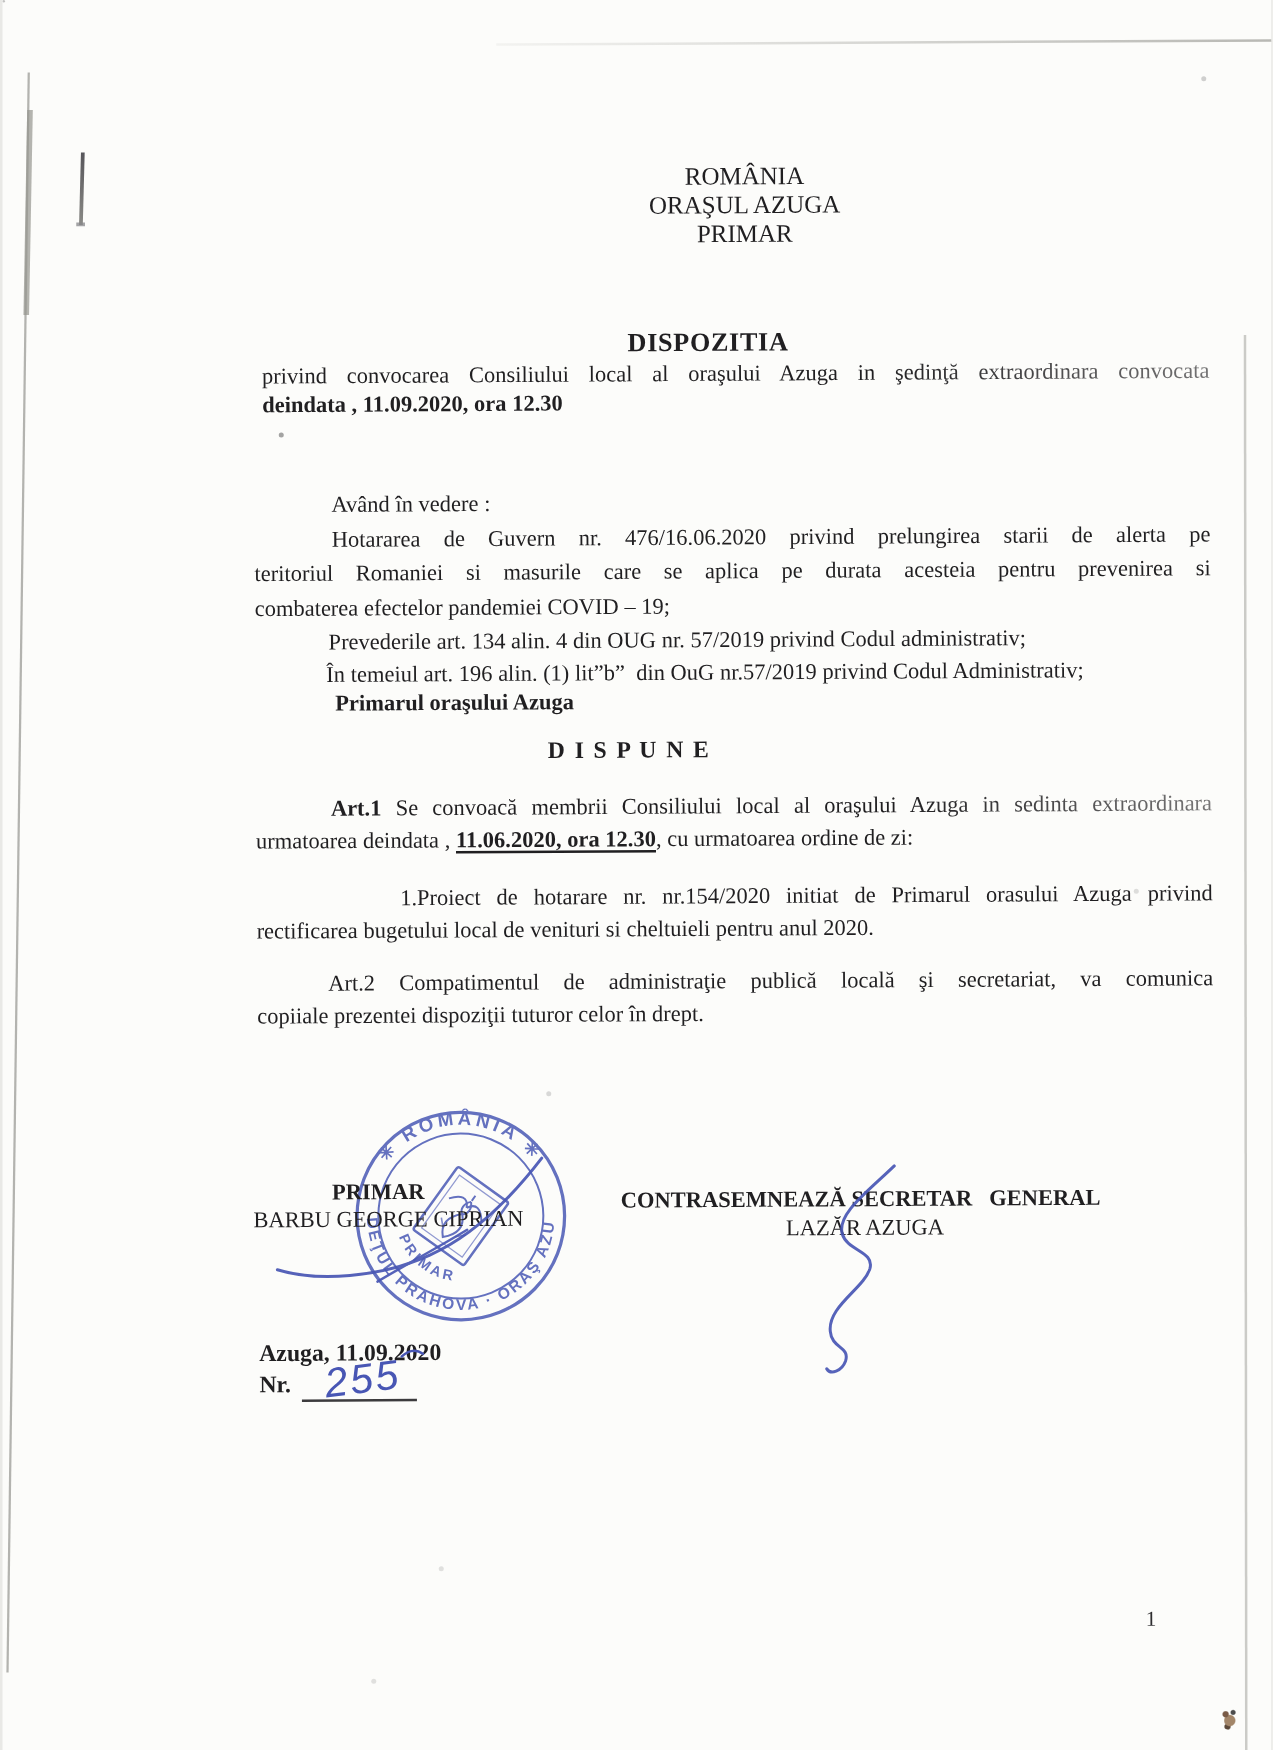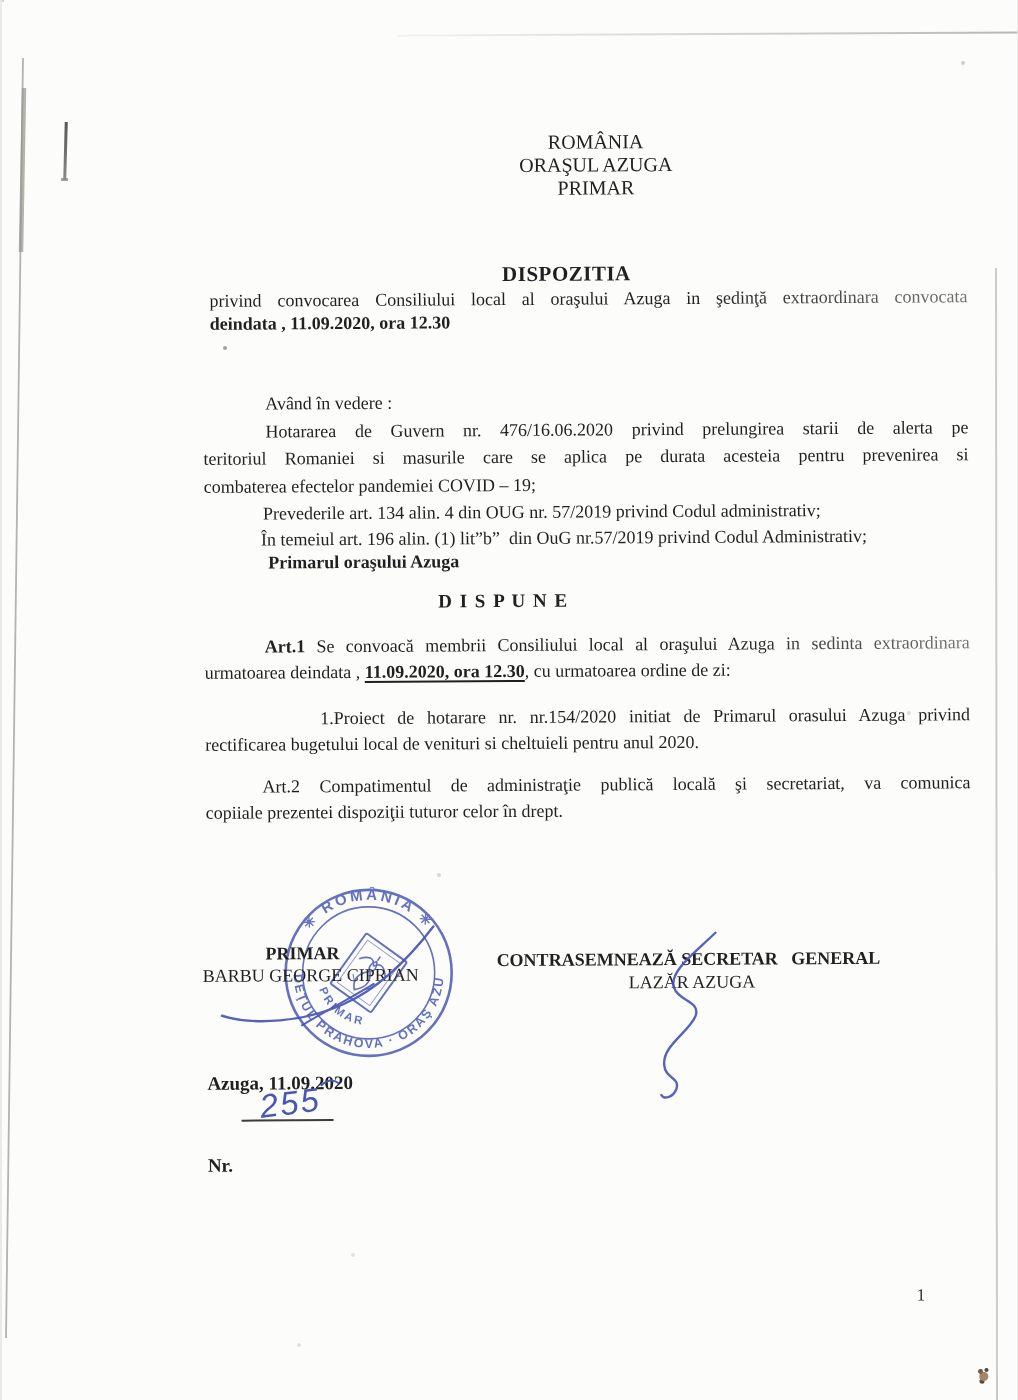--- a/index.html
+++ b/index.html
@@ -35,21 +35,21 @@
     <div class="t just" style="left:203px;top:419px;text-indent:62px;">Hotararea de Guvern nr. 476/16.06.2020 privind prelungirea starii de alerta pe</div>
     <div class="t just" style="left:203px;top:446px;">teritoriul Romaniei si masurile care se aplica pe durata acesteia pentru prevenirea si</div>
     <div class="t" style="left:203px;top:474px;">combaterea efectelor pandemiei COVID – 19;</div>
     <div class="t" style="left:203px;top:501px;text-indent:59px;">Prevederile art. 134 alin. 4 din OUG nr. 57/2019 privind Codul administrativ;</div>
     <div class="t" style="left:203px;top:527px;text-indent:57px;">În temeiul art. 196 alin. (1) lit”b”  din OuG nr.57/2019 privind Codul Administrativ;</div>
     <div class="t b" style="left:203px;top:550px;text-indent:64px;">Primarul oraşului Azuga</div>
 
     <div class="t b c" style="left:102px;top:589px;width:800px;font-size:19px;letter-spacing:1.5px;">D I S P U N E</div>
 
     <div class="t just" style="left:203px;top:634px;text-indent:60px;"><span class="b">Art.1</span><span> Se convoacă membrii Consiliului local al oraşului Azuga  in sedinta extraordinara</span></div>
-    <div class="t" style="left:203px;top:660px;"><span>urmatoarea deindata , </span><span class="b du">11.09.2020, ora 12.30</span><span>, cu urmatoarea ordine de zi:</span></div>
+    <div class="t" style="left:203px;top:660px;"><span>urmatoarea deindata , </span><span class="b du">11.06.2020, ora 12.30</span><span>, cu urmatoarea ordine de zi:</span></div>
 
     <div class="t just" style="left:203px;top:706px;text-indent:115px;">1.Proiect de hotarare nr. nr.154/2020 initiat de Primarul orasului Azuga privind</div>
     <div class="t" style="left:203px;top:732px;">rectificarea bugetului local de venituri si cheltuieli pentru anul 2020.</div>
 
     <div class="t just" style="left:203px;top:774px;text-indent:57px;">Art.2  Compatimentul  de  administraţie  publică  locală  şi  secretariat,   va  comunica</div>
     <div class="t" style="left:203px;top:800px;">copiiale prezentei dispoziţii tuturor celor în drept.</div>
 
     <svg class="artifact" style="left:279px;top:886px;opacity:.85;z-index:1;" width="172" height="172" viewBox="0 0 172 172">
       <g fill="none" stroke="#4a59b5">
         <circle cx="86" cy="86" r="83" stroke-width="2.6"></circle>
@@ -87,21 +87,21 @@
 
     <svg class="artifact" style="left:180px;top:880px;z-index:3;" width="600" height="240" viewBox="0 0 600 240">
       <g fill="none" stroke="#4856b4" stroke-width="2.4" stroke-linecap="round" opacity=".92">
         <path d="M38 134 C70 144,120 141,160 123 C192 109,222 82,250 46"></path>
         <path d="M118 144 C140 131,165 118,190 103" stroke-width="2"></path>
         <path d="M532 54 C510 75,486 92,490 108 C494 122,516 122,512 136 C507 152,478 166,480 186 C481 200,496 198,492 210 C489 218,480 221,477 216"></path>
       </g>
     </svg>
 
     <div class="t b" style="left:203px;top:1070px;font-size:19px;">Azuga, 11.09.2020</div>
-    <div class="t b" style="left:203px;top:1152px;font-size:19px;">Nr.</div>
+    <div class="t b" style="left:203px;top:1095px;font-size:19px;">Nr.</div>
     <div class="artifact" style="left:237px;top:1118px;width:92px;height:2px;background:#3c3b3d;"></div>
     <svg class="artifact" style="left:233px;top:1072px;z-index:3;" width="130" height="54" viewBox="0 0 130 54">
       <text x="22" y="40" font-family="Liberation Serif, serif" font-style="italic" font-size="33" fill="#4856b4" letter-spacing="2" transform="rotate(-7 60 28)">255</text>
       <path d="M 84 12 q 9 -8 17 -2" fill="none" stroke="#4856b4" stroke-width="2" stroke-linecap="round"></path>
     </svg>
 
     <div class="t" style="left:911px;top:1286px;font-size:17px;color:#2e2d2f;">1</div>
 
     <div class="artifact" style="left:700px;top:286px;width:268px;height:26px;background:linear-gradient(to right,rgba(252,252,250,0),rgba(252,252,250,.38));z-index:4;"></div>
     <div class="artifact" style="left:720px;top:632px;width:248px;height:26px;background:linear-gradient(to right,rgba(252,252,250,0),rgba(252,252,250,.4));z-index:4;"></div>

